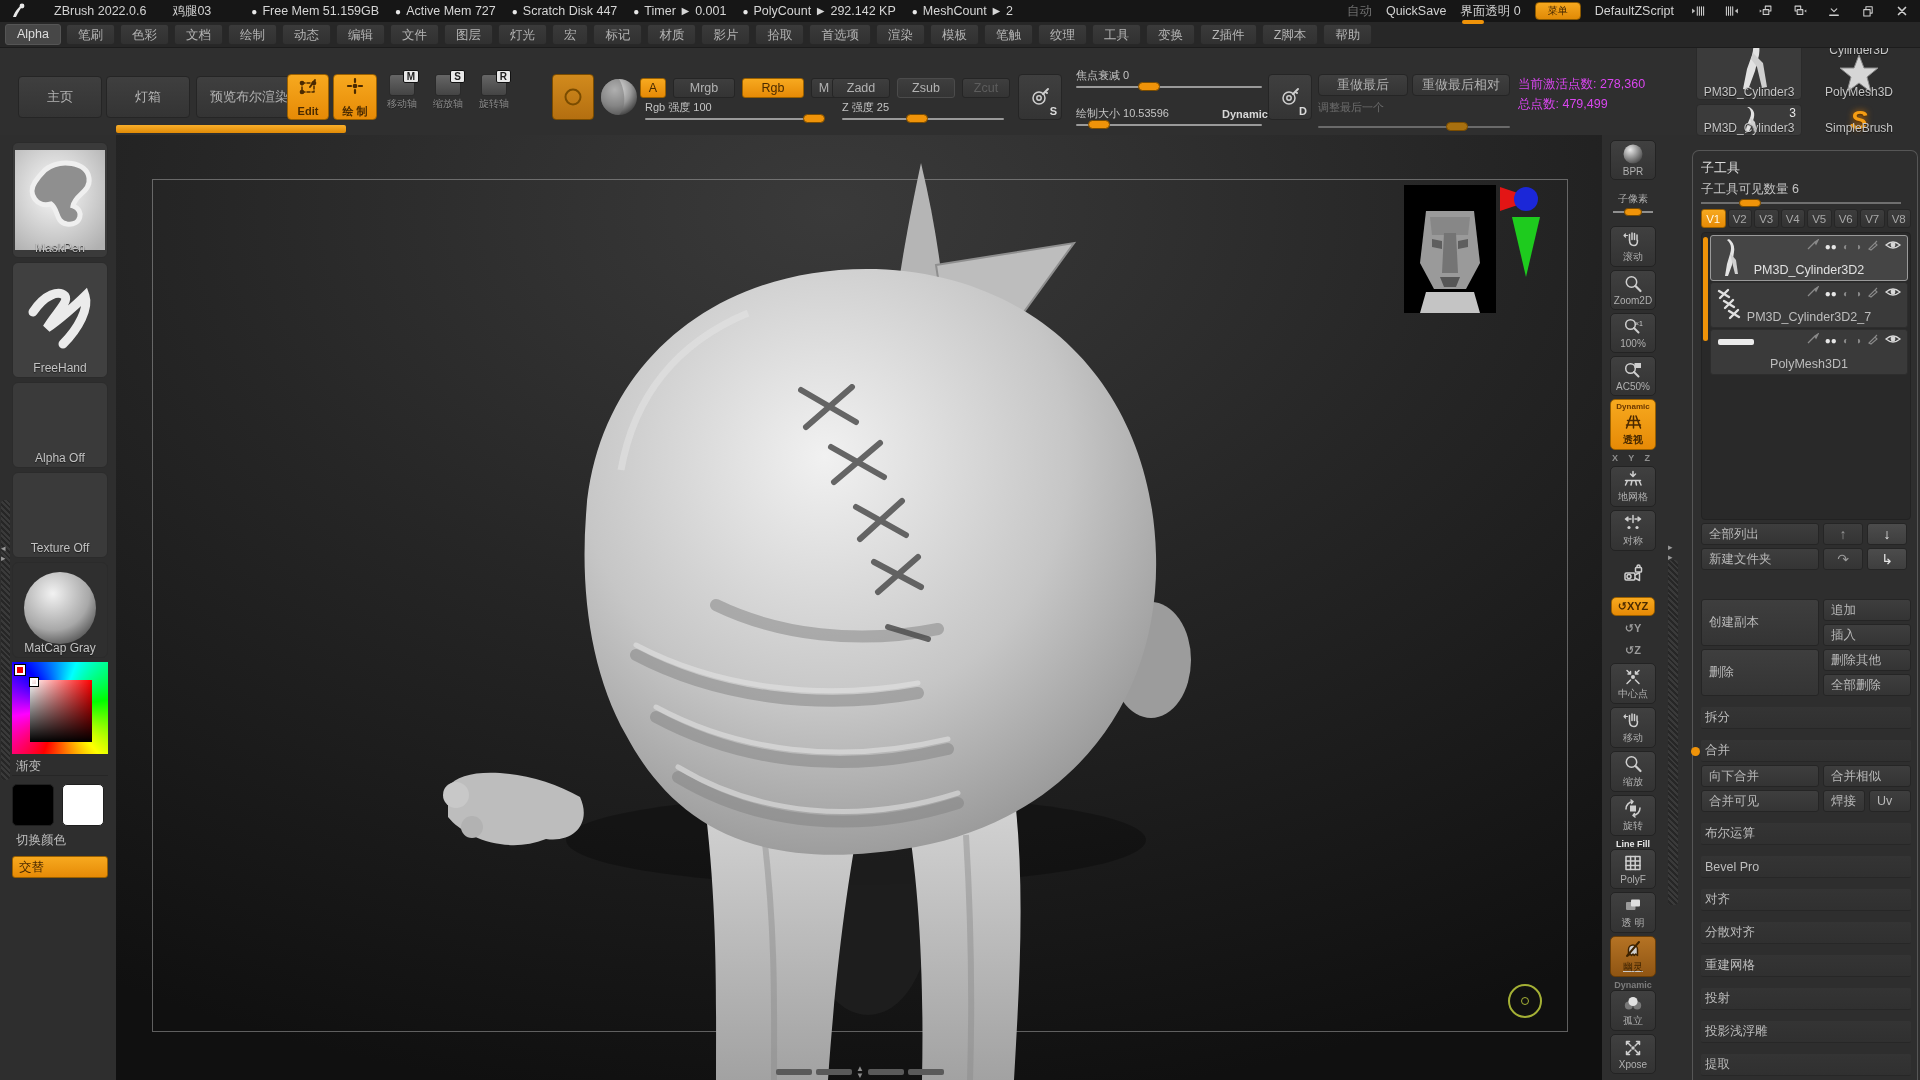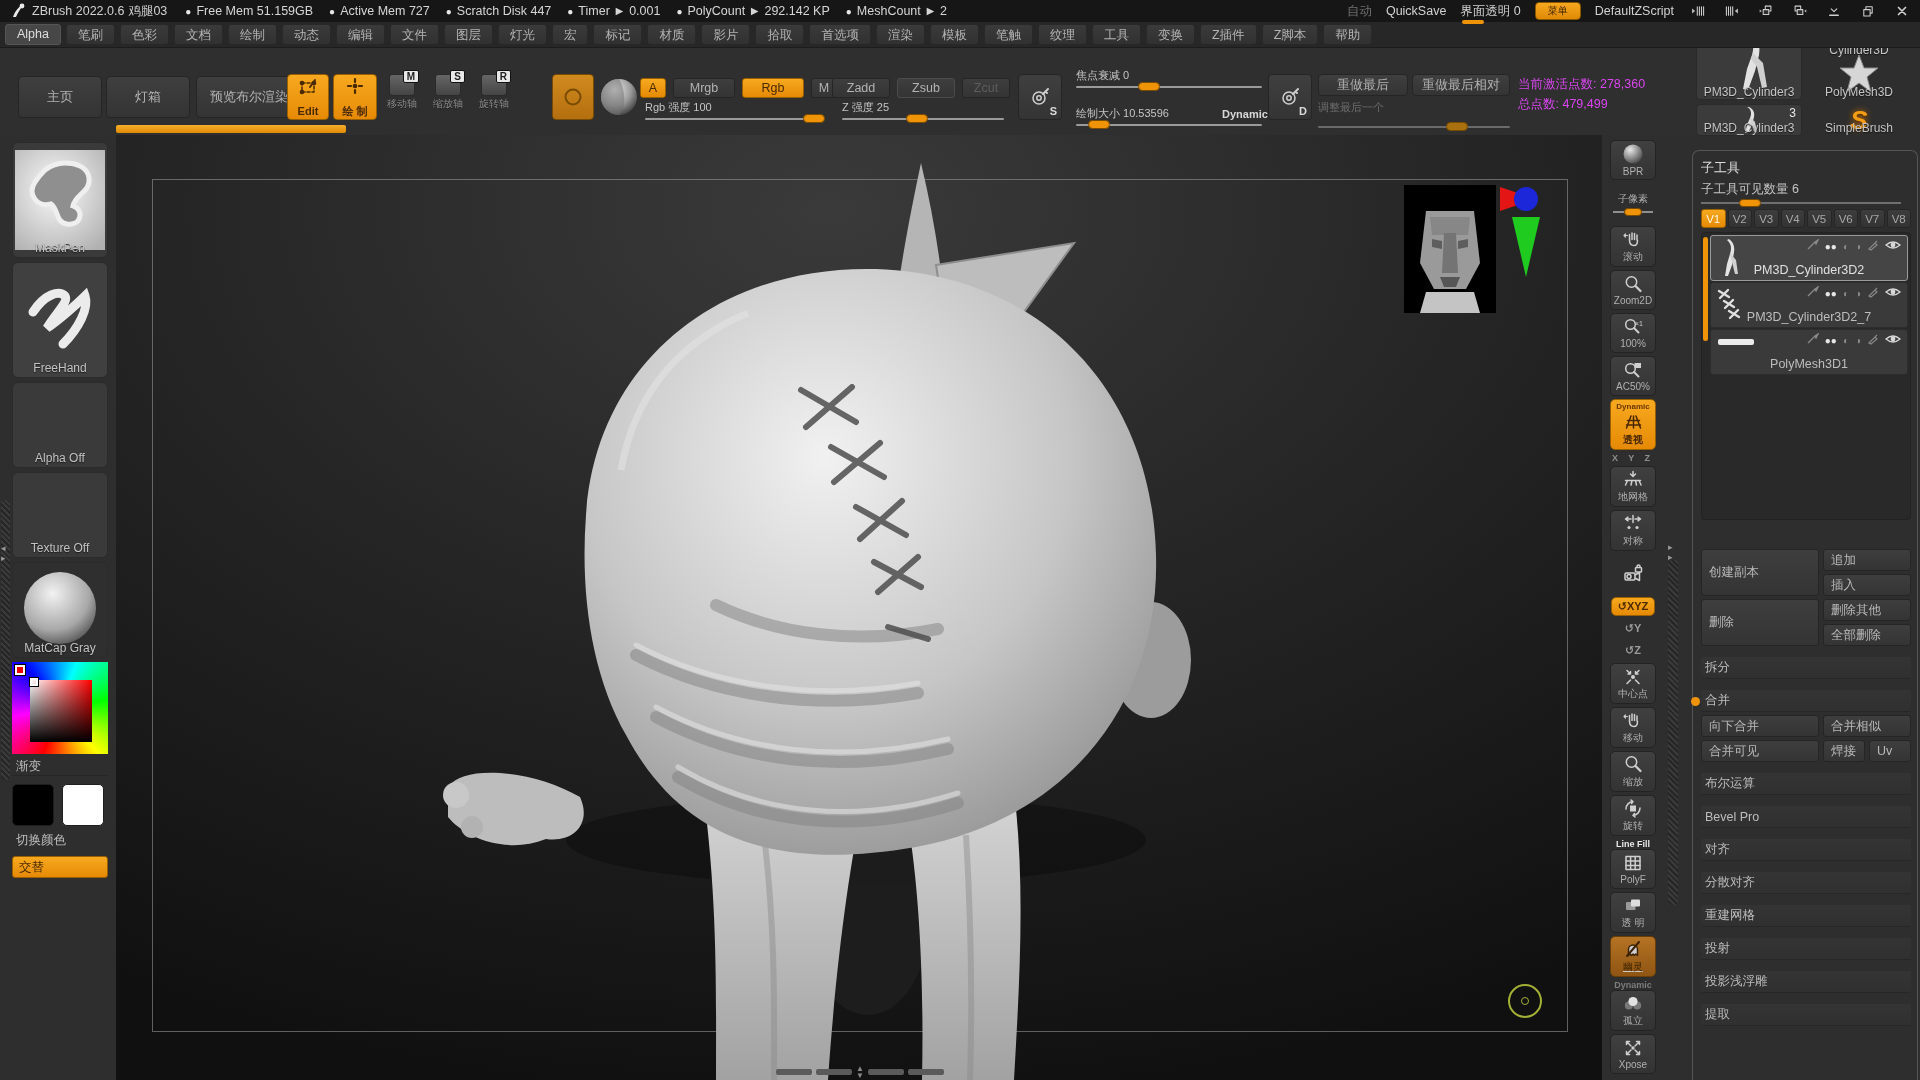--- a/index.html
+++ b/index.html
@@ -2,21 +2,21 @@
 <html><head>
 <meta charset="utf-8">
 <style>
   * { margin:0; padding:0; box-sizing:border-box; }
   html,body { width:1920px; height:1080px; overflow:hidden; background:#2e2e2e;
     font-family:"Liberation Sans","DejaVu Sans",sans-serif; color:#c9c9c9; }
   #app { position:relative; width:1920px; height:1080px; }
 
   
   #titlebar { position:absolute; left:0; top:0; width:1920px; height:22px; background:#161616;
-    display:flex; align-items:center; gap:4px; padding:0 8px; font-size:12.5px; color:#d2d2d2; z-index:30;}
+    display:flex; align-items:center; gap:26px; padding:0 8px; font-size:12.5px; color:#d2d2d2; z-index:30;}
   #titlebar .dim { color:#6f6f6f; }
   #tb-stats { display:flex; gap:16px; margin-left:14px; }
   #tb-stats .stat { display:flex; align-items:center; gap:5px; color:#d6d6d6; }
   #tb-stats .dot { color:#e8e8e8; font-size:10px; }
   #tb-right { margin-left:auto; display:flex; align-items:center; gap:14px; }
   .tb-ico { width:20px; height:16px; display:inline-flex; align-items:center; justify-content:center; }
   .tb-ico svg { width:16px; height:14px; }
   .orange-chip { background:linear-gradient(#f6a81f,#e08a06); color:#3f2300; border:1px solid #8a5800;
     border-radius:4px; padding:1px 12px; font-size:10px; }
   #opacity-wrap { position:relative; }
@@ -935,20 +935,32 @@
                 </svg></span>
               <span class="mg bright"><svg viewBox="0 0 16 12" width="16" height="12">
                   <path d="M1 6 Q8 0 15 6 Q8 12 1 6 Z" fill="none" stroke="#d8d8d8" stroke-width="1.3"></path>
                   <circle cx="8" cy="6" r="2.4" fill="#d8d8d8"></circle>
                 </svg></span>
             </span>
             <div class="st-label">PolyMesh3D1</div>
           </div>
         </div>
     </div>
+    <div id="st-listbtns">
+        <div class="prow">
+          <div class="pbtn w">全部列出</div>
+          <div class="pbtn icon-b">↑</div>
+          <div class="pbtn icon-b lite">↓</div>
+        </div>
+        <div class="prow">
+          <div class="pbtn w">新建文件夹</div>
+          <div class="pbtn icon-b">↷</div>
+          <div class="pbtn icon-b lite">↳</div>
+        </div>
+      </div>
     <div style="height:26px"></div>
     <div class="prow">
       <div class="pbtn w tall">创建副本</div>
       <div class="pcol">
         <div class="pbtn h">追加</div>
         <div class="pbtn h">插入</div>
       </div>
     </div>
     <div class="prow">
       <div class="pbtn w tall">删除</div>

